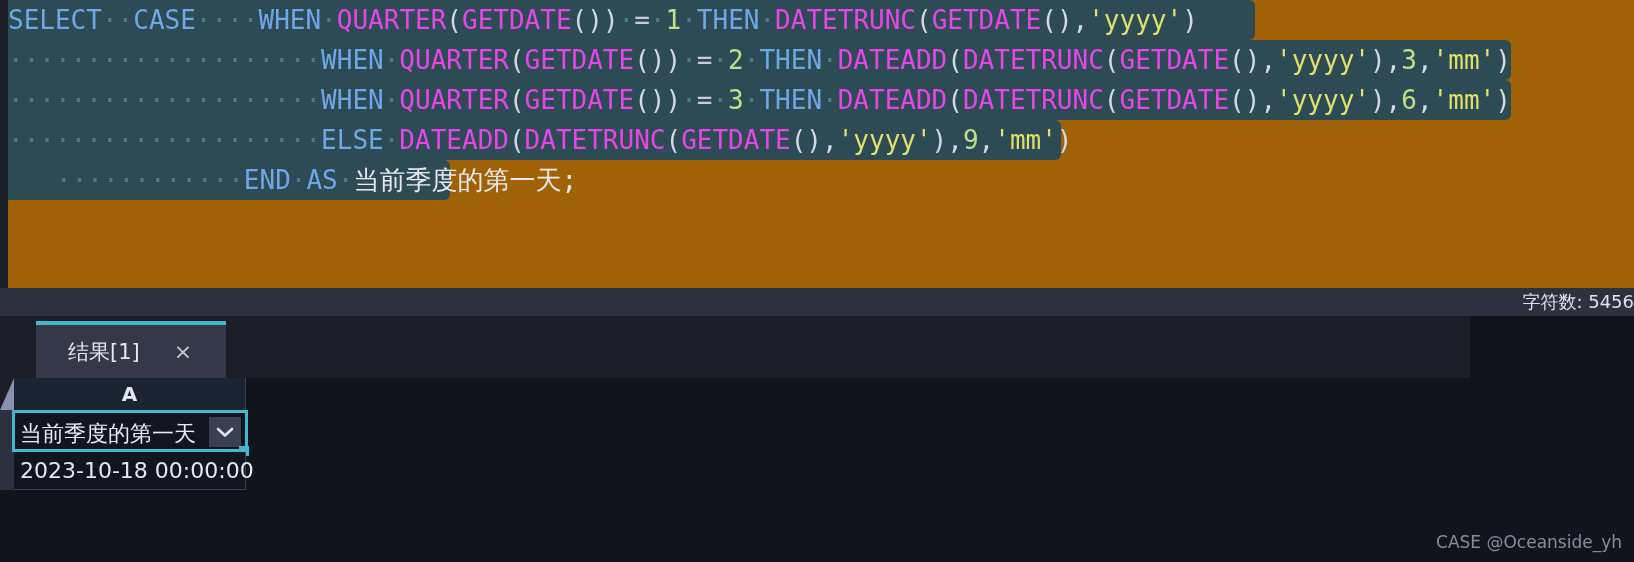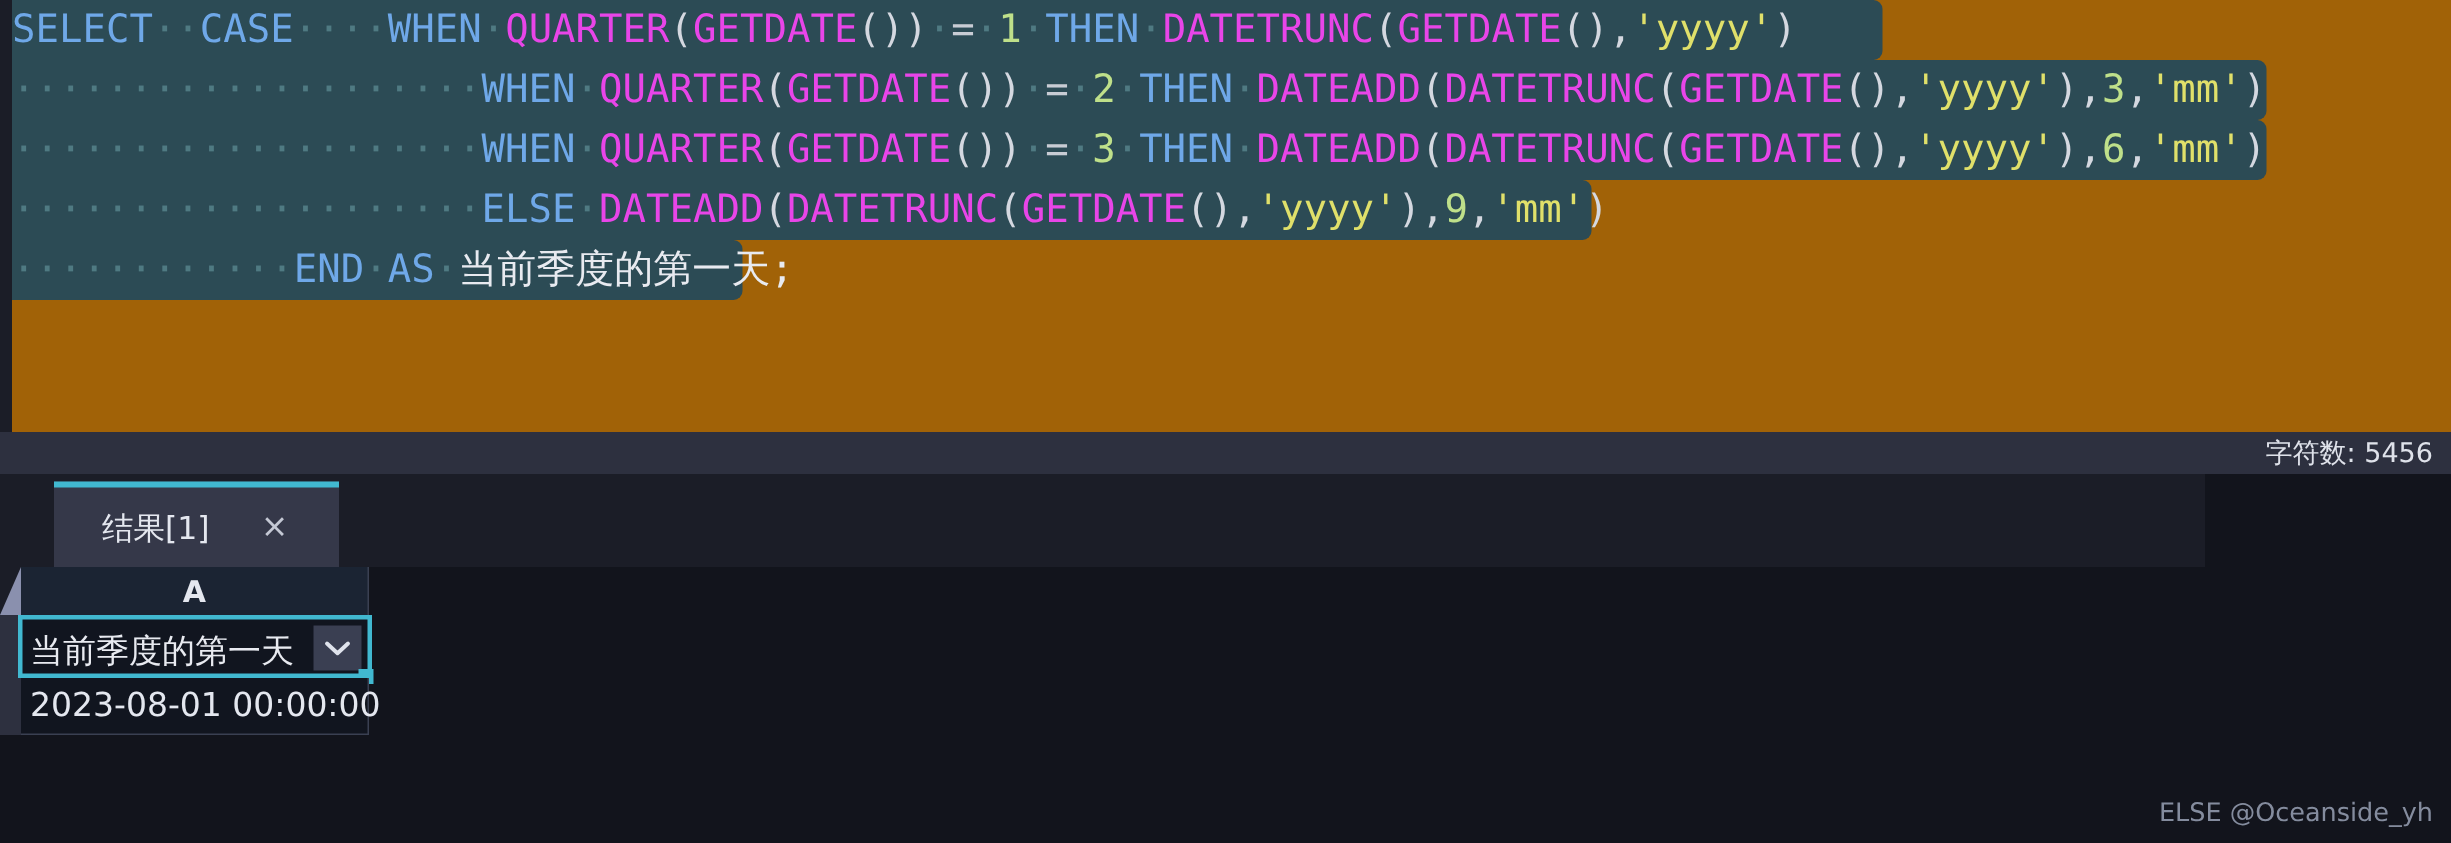--- a/index.html
+++ b/index.html
@@ -71,21 +71,20 @@
     width: 1634px;
     height: 28px;
     background: #2d303f;
     display: flex;
     align-items: center;
     justify-content: flex-end;
   }
   #charcount {
     color: #dfe2ea;
     font-size: 18px;
-    padding-right: 12px;
     font-family: "DejaVu Sans", "Liberation Sans", sans-serif;
   }
 
   
   #bottom {
     position: absolute;
     left: 0; top: 316px;
     width: 1634px;
     height: 246px;
     background: #12141c;
@@ -255,21 +254,21 @@
       <div class="indent-guide" style="left: 9px; top: 34px; height: 166px;"></div>
       <div class="indent-guide" style="left: 77px; top: 34px; height: 166px;"></div>
       <div class="indent-guide" style="left: 145px; top: 34px; height: 166px;"></div>
       <div class="indent-guide" style="left: 212px; top: 34px; height: 132px;"></div>
     </div>
   <div id="code-lines">
       <div class="code-line sel" style="top: 0px; width: 1247px;"><span class="t-kw">SELECT</span><span class="t-ws ws">··</span><span class="t-kw">CASE</span><span class="t-ws ws">····</span><span class="t-kw">WHEN</span><span class="t-ws ws">·</span><span class="t-fn">QUARTER</span><span class="t-punc">(</span><span class="t-fn">GETDATE</span><span class="t-punc">()</span><span class="t-punc">)</span><span class="t-ws ws">·</span><span class="t-op">=</span><span class="t-ws ws">·</span><span class="t-num">1</span><span class="t-ws ws">·</span><span class="t-kw">THEN</span><span class="t-ws ws">·</span><span class="t-fn">DATETRUNC</span><span class="t-punc">(</span><span class="t-fn">GETDATE</span><span class="t-punc">()</span><span class="t-punc">,</span><span class="t-str">'yyyy'</span><span class="t-punc">)</span></div>
       <div class="code-line sel" style="top: 40px; width: 1503px;"><span class="t-ws ws">····················</span><span class="t-kw">WHEN</span><span class="t-ws ws">·</span><span class="t-fn">QUARTER</span><span class="t-punc">(</span><span class="t-fn">GETDATE</span><span class="t-punc">()</span><span class="t-punc">)</span><span class="t-ws ws">·</span><span class="t-op">=</span><span class="t-ws ws">·</span><span class="t-num">2</span><span class="t-ws ws">·</span><span class="t-kw">THEN</span><span class="t-ws ws">·</span><span class="t-fn">DATEADD</span><span class="t-punc">(</span><span class="t-fn">DATETRUNC</span><span class="t-punc">(</span><span class="t-fn">GETDATE</span><span class="t-punc">()</span><span class="t-punc">,</span><span class="t-str">'yyyy'</span><span class="t-punc">)</span><span class="t-punc">,</span><span class="t-num">3</span><span class="t-punc">,</span><span class="t-str">'mm'</span><span class="t-punc">)</span></div>
       <div class="code-line sel" style="top: 80px; width: 1503px;"><span class="t-ws ws">····················</span><span class="t-kw">WHEN</span><span class="t-ws ws">·</span><span class="t-fn">QUARTER</span><span class="t-punc">(</span><span class="t-fn">GETDATE</span><span class="t-punc">()</span><span class="t-punc">)</span><span class="t-ws ws">·</span><span class="t-op">=</span><span class="t-ws ws">·</span><span class="t-num">3</span><span class="t-ws ws">·</span><span class="t-kw">THEN</span><span class="t-ws ws">·</span><span class="t-fn">DATEADD</span><span class="t-punc">(</span><span class="t-fn">DATETRUNC</span><span class="t-punc">(</span><span class="t-fn">GETDATE</span><span class="t-punc">()</span><span class="t-punc">,</span><span class="t-str">'yyyy'</span><span class="t-punc">)</span><span class="t-punc">,</span><span class="t-num">6</span><span class="t-punc">,</span><span class="t-str">'mm'</span><span class="t-punc">)</span></div>
       <div class="code-line sel" style="top: 120px; width: 1053px;"><span class="t-ws ws">····················</span><span class="t-kw">ELSE</span><span class="t-ws ws">·</span><span class="t-fn">DATEADD</span><span class="t-punc">(</span><span class="t-fn">DATETRUNC</span><span class="t-punc">(</span><span class="t-fn">GETDATE</span><span class="t-punc">()</span><span class="t-punc">,</span><span class="t-str">'yyyy'</span><span class="t-punc">)</span><span class="t-punc">,</span><span class="t-num">9</span><span class="t-punc">,</span><span class="t-str">'mm'</span><span class="t-punc">)</span></div>
-      <div class="code-line sel" style="top: 160px; width: 487px;"><span class="t-ws ws">············</span><span class="t-kw">END</span><span class="t-ws ws">·</span><span class="t-kw">AS</span><span class="t-ws ws">·</span><span class="t-txt">当前季度的第一天;</span></div>
+      <div class="code-line sel" style="top: 160px; width: 394px; padding-left: 48px;"><span class="t-ws ws">············</span><span class="t-kw">END</span><span class="t-ws ws">·</span><span class="t-kw">AS</span><span class="t-ws ws">·</span><span class="t-txt">当前季度的第一天;</span></div>
     </div>
 </div>
 
 <div id="statusbar">
   <span id="charcount">字符数: 5456</span>
 </div>
 
 <div id="bottom">
 
   <div id="tabstrip">
@@ -297,19 +296,19 @@
       <span id="cell-dropdown">
         <svg width="18" height="12" viewBox="0 0 18 12" aria-hidden="true">
           <path d="M2 3 L9 9.5 L16 3" stroke="#dfe3ec" stroke-width="2.6" fill="none" stroke-linecap="round" stroke-linejoin="round"></path>
         </svg>
       </span>
     </div>
 
     <div id="cell-resize-handle"></div>
 
     <div id="cell-value">
-      <span id="cell-value-text">2023-08-01 00:00:00</span>
+      <span id="cell-value-text">2023-10-18 00:00:00</span>
     </div>
 
   </div>
 
-  <div id="watermark">ELSE @Oceanside_yh</div>
+  <div id="watermark">CASE @Oceanside_yh</div>
 </div>
 
 </body></html>

